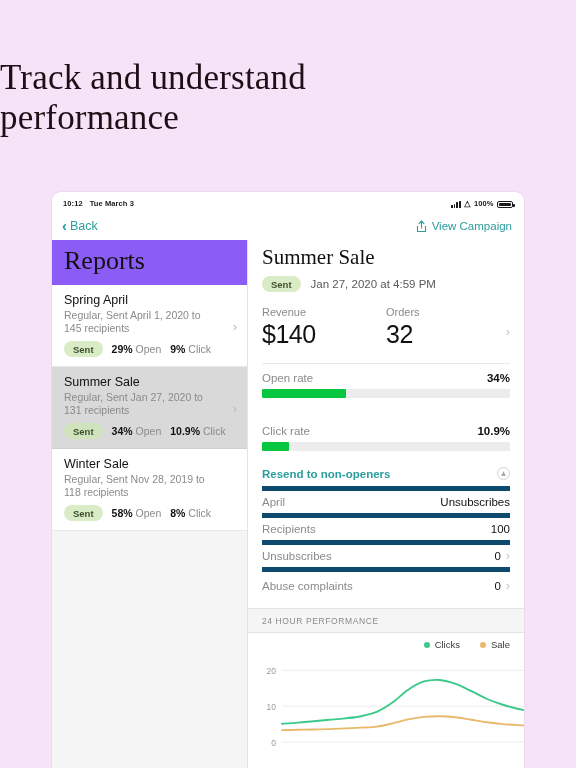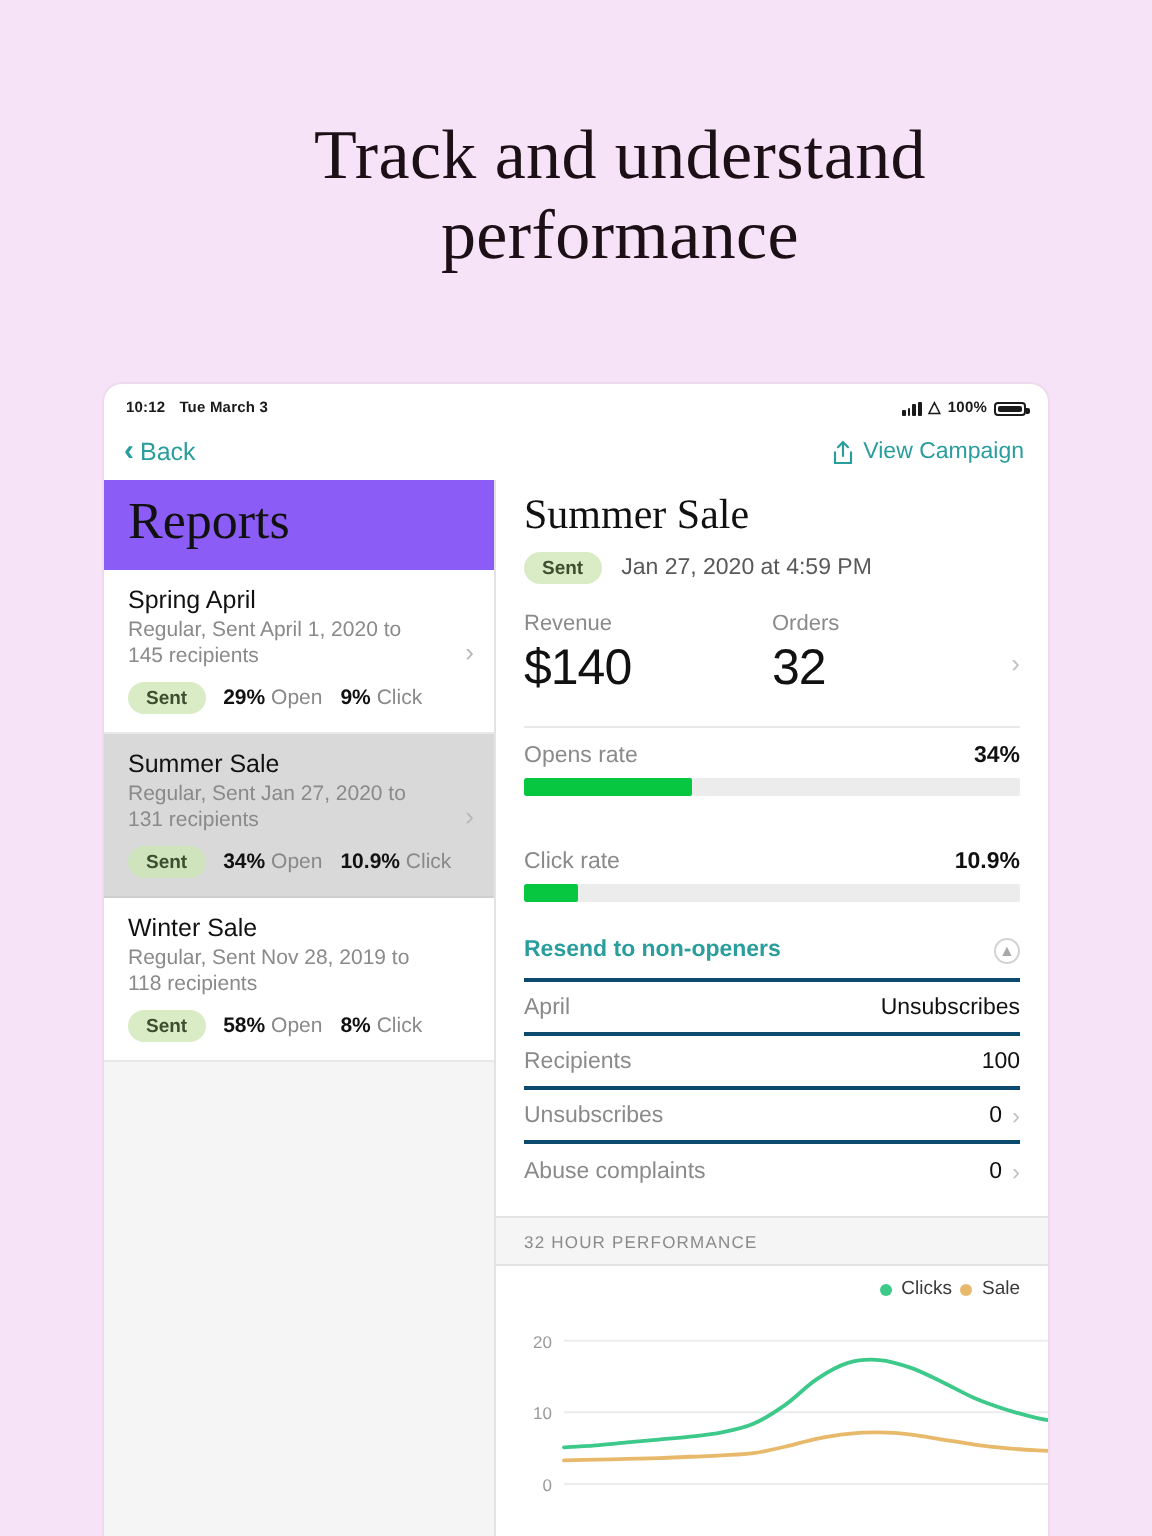--- a/index.html
+++ b/index.html
@@ -8,27 +8,25 @@
     background: #f7e3f7;
     font-family: "Liberation Sans", sans-serif;
     overflow: hidden;
     position: relative;
   }
 
   
   .headline {
     position: absolute;
     top: 58px; left: 0; width: 576px;
-    text-align: center;
     font-family: "Liberation Serif", serif;
     font-size: 35px;
     line-height: 40px;
     color: #1c1016;
     letter-spacing: .2px;
-    padding-left: 44px;
   }
 
   
   .device {
     position: absolute;
     left: 52px; top: 192px;
     width: 472px; height: 600px;
     background: #ffffff;
     border-radius: 9px 9px 0 0;
     overflow: hidden;
@@ -136,21 +134,21 @@
   .rate { padding-top: 8px; }
   .rate-head { display: flex; justify-content: space-between; align-items: baseline; margin-bottom: 5px; }
   .rate-label { font-size: 11.5px; color: #8a8a8a; }
   .rate-value { font-size: 11.5px; color: #111; font-weight: bold; }
   .track { height: 9px; background: #ececec; border-radius: 1px; overflow: hidden; }
   .fill { height: 100%; background: #07c63f; border-radius: 1px; }
 
   .rowsep { border-top: 1px solid #e8e8e8; }
   .drow {
     display: flex; align-items: center; justify-content: space-between;
-    height: 27px; border-bottom: 2px solid #0c4a6e;
+    height: 27px; border-bottom: 5px solid #0c4a6e;
     font-size: 11.5px;
   }
   .drow .k { color: #8a8a8a; }
   .drow .v { color: #111; display: flex; align-items: center; gap: 5px; }
   .drow .v .chev { color: #c2c2c2; font-size: 12px; }
   .resend { height: 30px; }
   .resend .k { color: #2a9d9d; font-weight: bold; }
   .circ-chev {
     width: 13px; height: 13px; border-radius: 50%;
     border: 1px solid #d3d3d3; color: #a8a8a8;
@@ -162,21 +160,21 @@
     background: #f5f5f5;
     border-top: 1px solid #e3e3e3;
     border-bottom: 1px solid #e3e3e3;
     font-size: 8.5px; color: #8a8a8a;
     letter-spacing: .6px;
     padding: 7px 14px 6px 14px;
     margin-top: 9px;
   }
   .chart-wrap { position: relative; padding: 6px 8px 0 8px; background: #fff; }
   .legend {
-    display: flex; justify-content: flex-end; gap: 4px;
+    display: flex; justify-content: flex-end; gap: 20px;
     padding-right: 6px; margin-bottom: 2px; text-align: right;
   }
   .lg { display: flex; align-items: center; gap: 5px; font-size: 9.5px; color: #3a3a3a; }
   .dot { width: 6px; height: 6px; border-radius: 50%; }
   .plot { position: relative; height: 106px; }
   .plot svg { display: block; }
 </style>
 </head>
 <body>
 
@@ -283,21 +281,21 @@
           </div>
           <div class="kpi">
             <div class="kpi-label">Orders</div>
             <div class="kpi-value">32</div>
           </div>
           <span class="kpi-chev">›</span>
         </div>
 
         <div class="rate rowsep">
           <div class="rate-head">
-            <span class="rate-label">Opens rate</span>
+            <span class="rate-label">Open rate</span>
             <span class="rate-value">34%</span>
           </div>
           <div class="track">
             <div class="fill" id="fill-open" style="width: 34%; background: rgb(7, 198, 63);"></div>
           </div>
         </div>
 
         <div class="rate" style="padding-top:27px">
           <div class="rate-head">
             <span class="rate-label">Click rate</span>
@@ -330,21 +328,21 @@
         </div>
         <div class="drow" style="border-bottom:none">
           <span class="k">Abuse complaints</span>
           <span class="v">
               <span>0</span>
               <span class="chev">›</span>
             </span>
         </div>
       </div>
 
-      <div class="chart-head">32 HOUR PERFORMANCE</div>
+      <div class="chart-head">24 HOUR PERFORMANCE</div>
       <div class="chart-wrap">
         <div class="legend">
           <span class="lg">
             <span class="dot" id="dot-clicks" style="background: rgb(61, 201, 138);"></span>
             <span>Clicks</span>
           </span>
           <span class="lg">
             <span class="dot" id="dot-opens" style="background: rgb(232, 185, 107);"></span>
             <span>Sale</span>
           </span>

